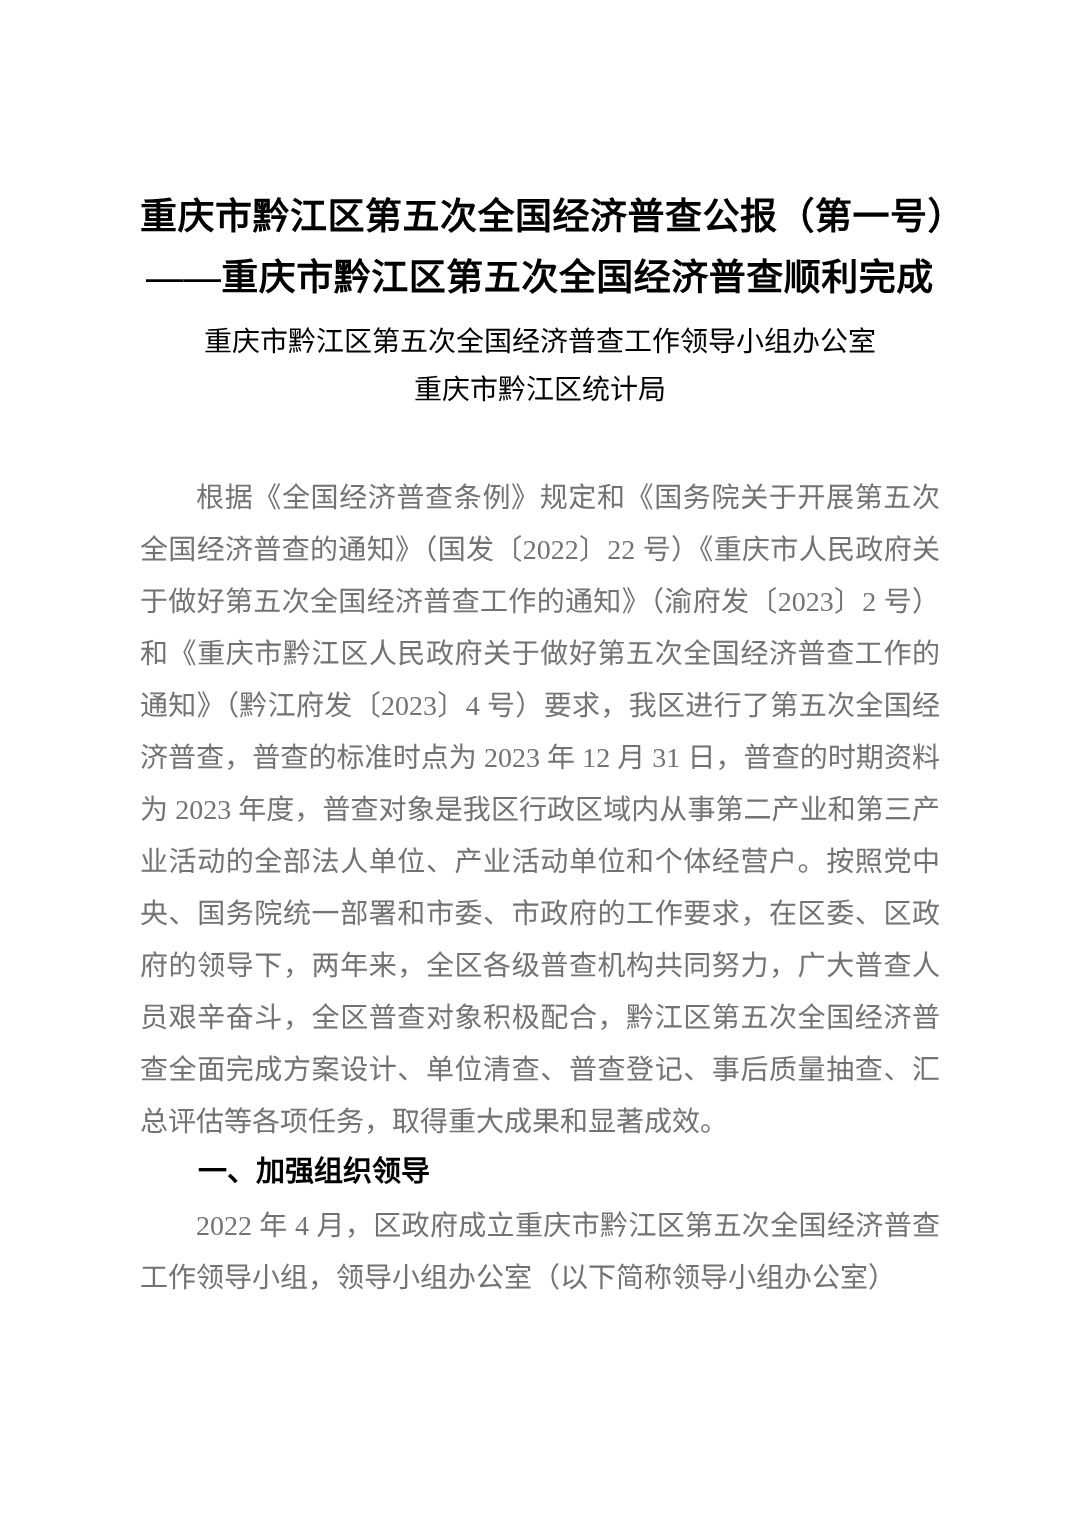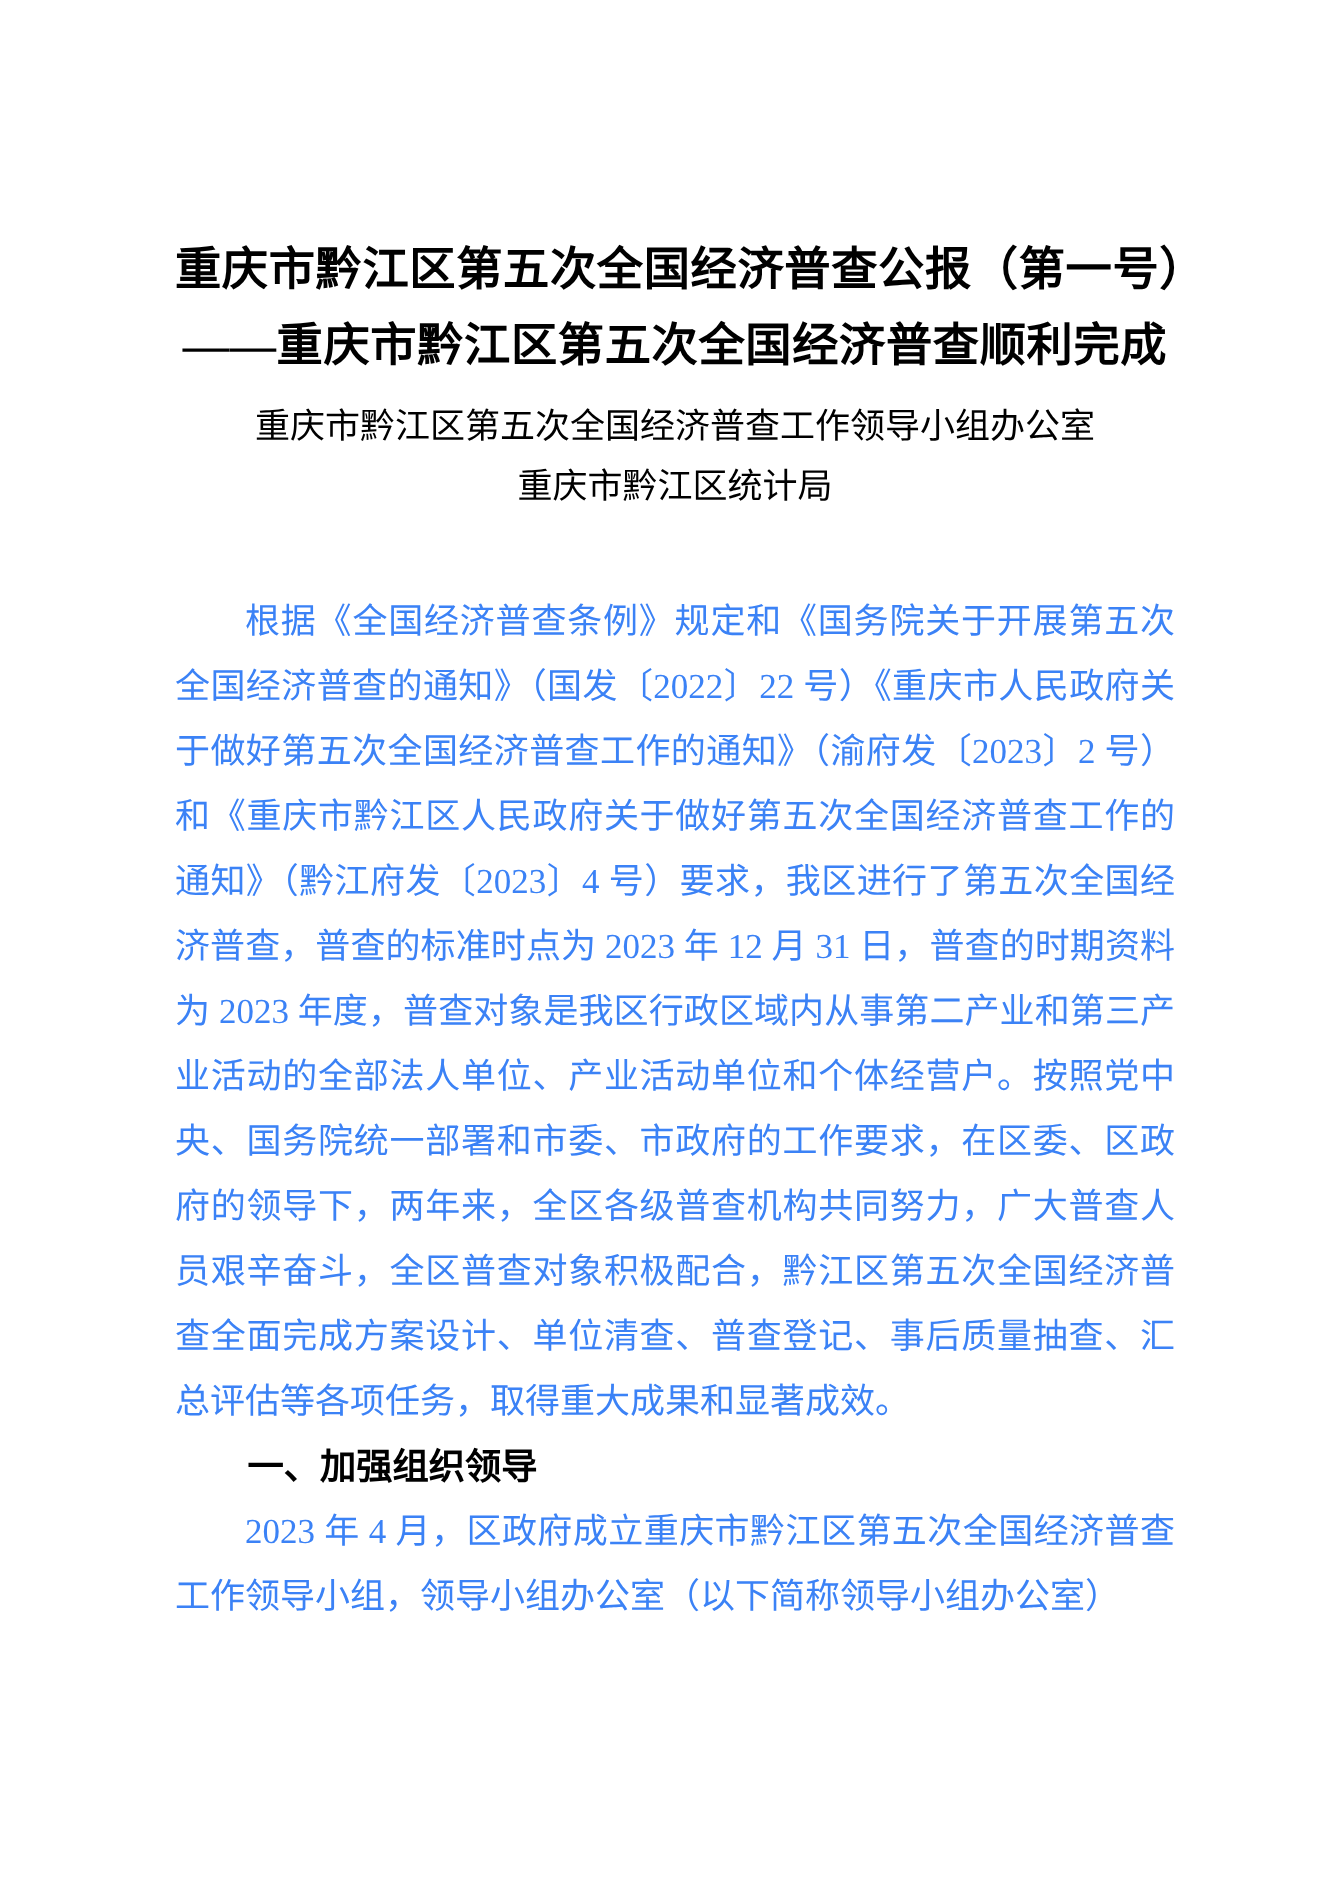--- a/index.html
+++ b/index.html
@@ -42,25 +42,25 @@
   .doc-body {
     margin-top: 58px;
   }
 
   .body-para {
     font-size: 28px;
     line-height: 52px;
     text-align: justify;
     text-justify: inter-character;
     text-indent: 2em;
-    color: #3b82f6;
+    color: #737373;
   }
 
   .section-heading {
-    font-family: Liberation Serif, serif;
+    font-family: Liberation Mono, monospace;
     font-size: 29px;
     font-weight: bold;
     line-height: 52px;
     text-indent: 2em;
     color: #000000;
   }
 </style>
 </head>
 <body>
 
@@ -72,16 +72,16 @@
   </h1>
 
   <div class="issuer-block">
     <div>重庆市黔江区第五次全国经济普查工作领导小组办公室</div>
     <div>重庆市黔江区统计局</div>
   </div>
 
   <div class="doc-body">
     <p class="body-para">根据《全国经济普查条例》规定和《国务院关于开展第五次全国经济普查的通知》（国发〔2022〕22 号）《重庆市人民政府关于做好第五次全国经济普查工作的通知》（渝府发〔2023〕2 号）和《重庆市黔江区人民政府关于做好第五次全国经济普查工作的通知》（黔江府发〔2023〕4 号）要求，我区进行了第五次全国经济普查，普查的标准时点为 2023 年 12 月 31 日，普查的时期资料为 2023 年度，普查对象是我区行政区域内从事第二产业和第三产业活动的全部法人单位、产业活动单位和个体经营户。按照党中央、国务院统一部署和市委、市政府的工作要求，在区委、区政府的领导下，两年来，全区各级普查机构共同努力，广大普查人员艰辛奋斗，全区普查对象积极配合，黔江区第五次全国经济普查全面完成方案设计、单位清查、普查登记、事后质量抽查、汇总评估等各项任务，取得重大成果和显著成效。</p>
     <h2 class="section-heading">一、加强组织领导</h2>
-    <p class="body-para">2023 年 4 月，区政府成立重庆市黔江区第五次全国经济普查工作领导小组，领导小组办公室（以下简称领导小组办公室）</p>
+    <p class="body-para">2022 年 4 月，区政府成立重庆市黔江区第五次全国经济普查工作领导小组，领导小组办公室（以下简称领导小组办公室）</p>
   </div>
 
 </div>
 
 </body></html>

